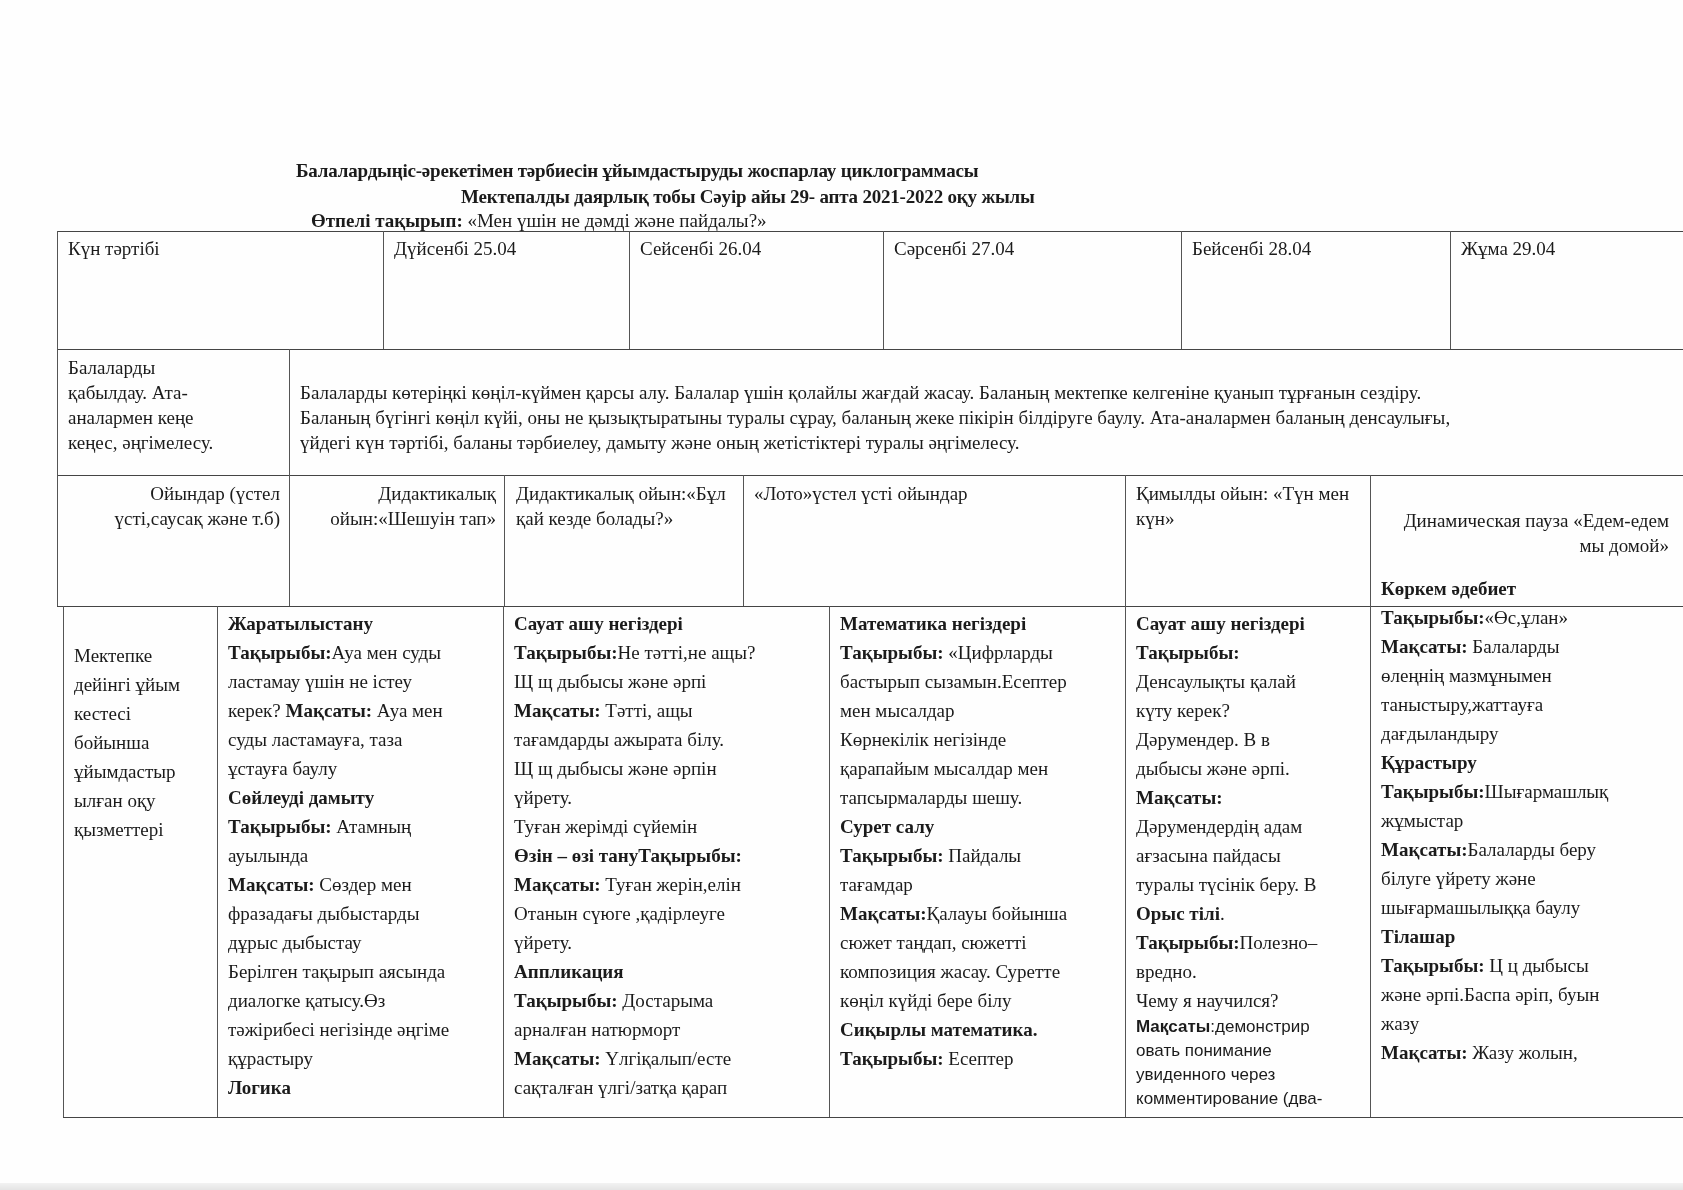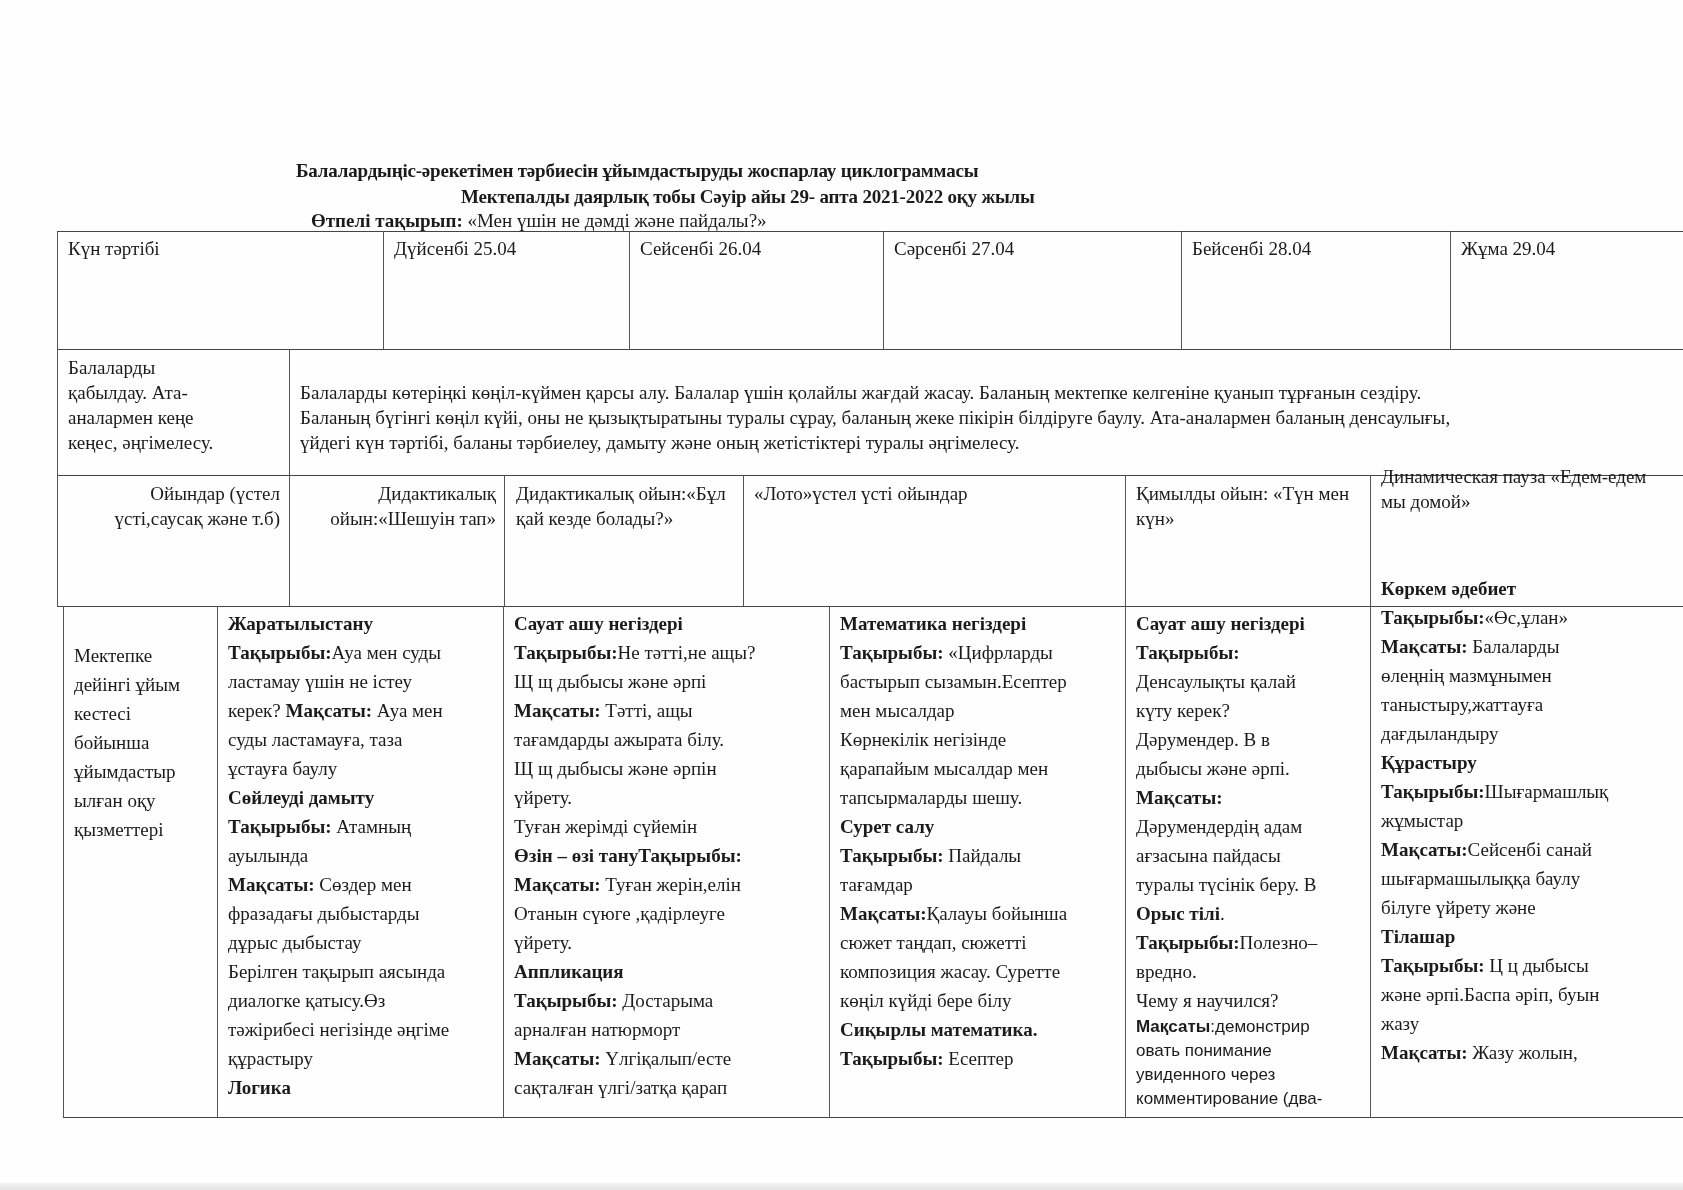--- a/index.html
+++ b/index.html
@@ -86,21 +86,21 @@
   <p>Балаларды көтеріңкі көңіл-күймен қарсы алу. Балалар үшін қолайлы жағдай жасау. Баланың мектепке келгеніне қуанып тұрғанын сездіру.</p>
   <p>Баланың бүгінгі көңіл күйі, оны не қызықтыратыны туралы сұрау, баланың жеке пікірін білдіруге баулу. Ата-аналармен баланың денсаулығы,</p>
   <p>үйдегі күн тәртібі, баланы тәрбиелеу, дамыту және оның жетістіктері туралы әңгімелесу.</p>
 </div>
 
 <div class="cell" style="left:66px;top:481px;width:220px;text-align:right;">Ойындар (үстел үсті,саусақ және т.б)</div>
 <div class="cell" style="left:294px;top:481px;width:208px;text-align:right;">Дидактикалық ойын:«Шешуін тап»</div>
 <div class="cell" style="left:510px;top:481px;width:230px;">Дидактикалық ойын:«Бұл қай кезде болады?»</div>
 <div class="cell" style="left:748px;top:481px;width:375px;">«Лото»үстел үсті ойындар</div>
 <div class="cell" style="left:1130px;top:481px;width:238px;">Қимылды ойын: «Түн мен күн»</div>
-<div class="cell" style="left:1375px;top:464px;width:300px;">Динамическая пауза «Едем-едем мы домой»</div>
+<div class="cell" style="left:1375px;top:508px;width:300px;text-align:right;">Динамическая пауза «Едем-едем мы домой»</div>
 
 <div class="cell tall" style="left:68px;top:609px;width:148px;margin-top:32px;">
   <p>Мектепке</p>
   <p>дейінгі ұйым</p>
   <p>кестесі</p>
   <p>бойынша</p>
   <p>ұйымдастыр</p>
   <p>ылған оқу</p>
   <p>қызметтері</p>
 </div>
@@ -183,23 +183,23 @@
 <div class="cell tall activity" style="left:1375px;top:574px;width:300px;">
     <p><b>Көркем әдебиет</b></p>
     <p><b>Тақырыбы:</b><span>«Өс,ұлан»</span></p>
     <p><b>Мақсаты:</b><span> Балаларды</span></p>
     <p><span>өлеңнің мазмұнымен</span></p>
     <p><span>таныстыру,жаттауға</span></p>
     <p><span>дағдыландыру</span></p>
     <p><b>Құрастыру</b></p>
     <p><b>Тақырыбы:</b><span>Шығармашлық</span></p>
     <p><span>жұмыстар</span></p>
-    <p><b>Мақсаты:</b><span>Сейсенбі санай</span></p>
+    <p><b>Мақсаты:</b><span>Балаларды беру</span></p>
+    <p><span>білуге үйрету және</span></p>
     <p><span>шығармашылыққа баулу</span></p>
-    <p><span>білуге үйрету және</span></p>
     <p><b>Тілашар</b></p>
     <p><b>Тақырыбы:</b><span> Ц ц дыбысы</span></p>
     <p><span>және әрпі.Баспа әріп, буын</span></p>
     <p><span>жазу</span></p>
     <p><b>Мақсаты:</b><span> Жазу жолын,</span></p>
   </div>
 
 <div class="bot-shadow"></div>
 
 </body></html>

